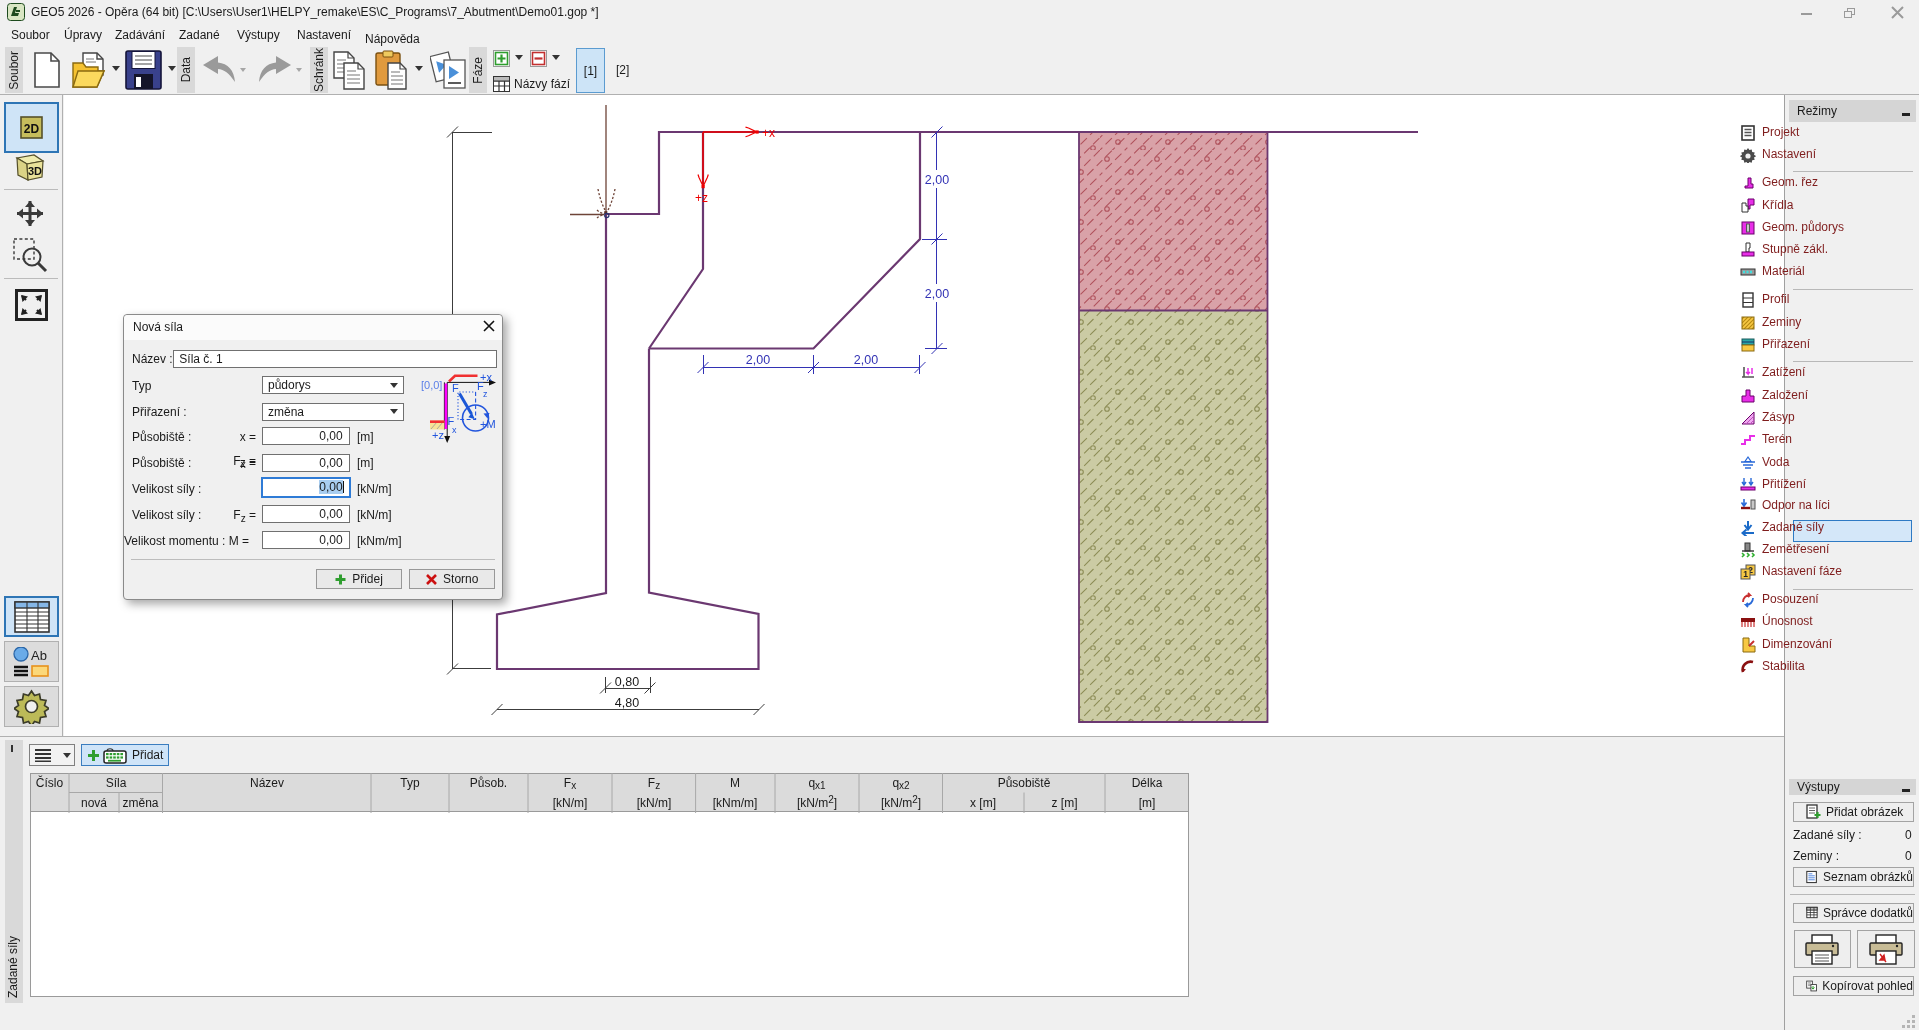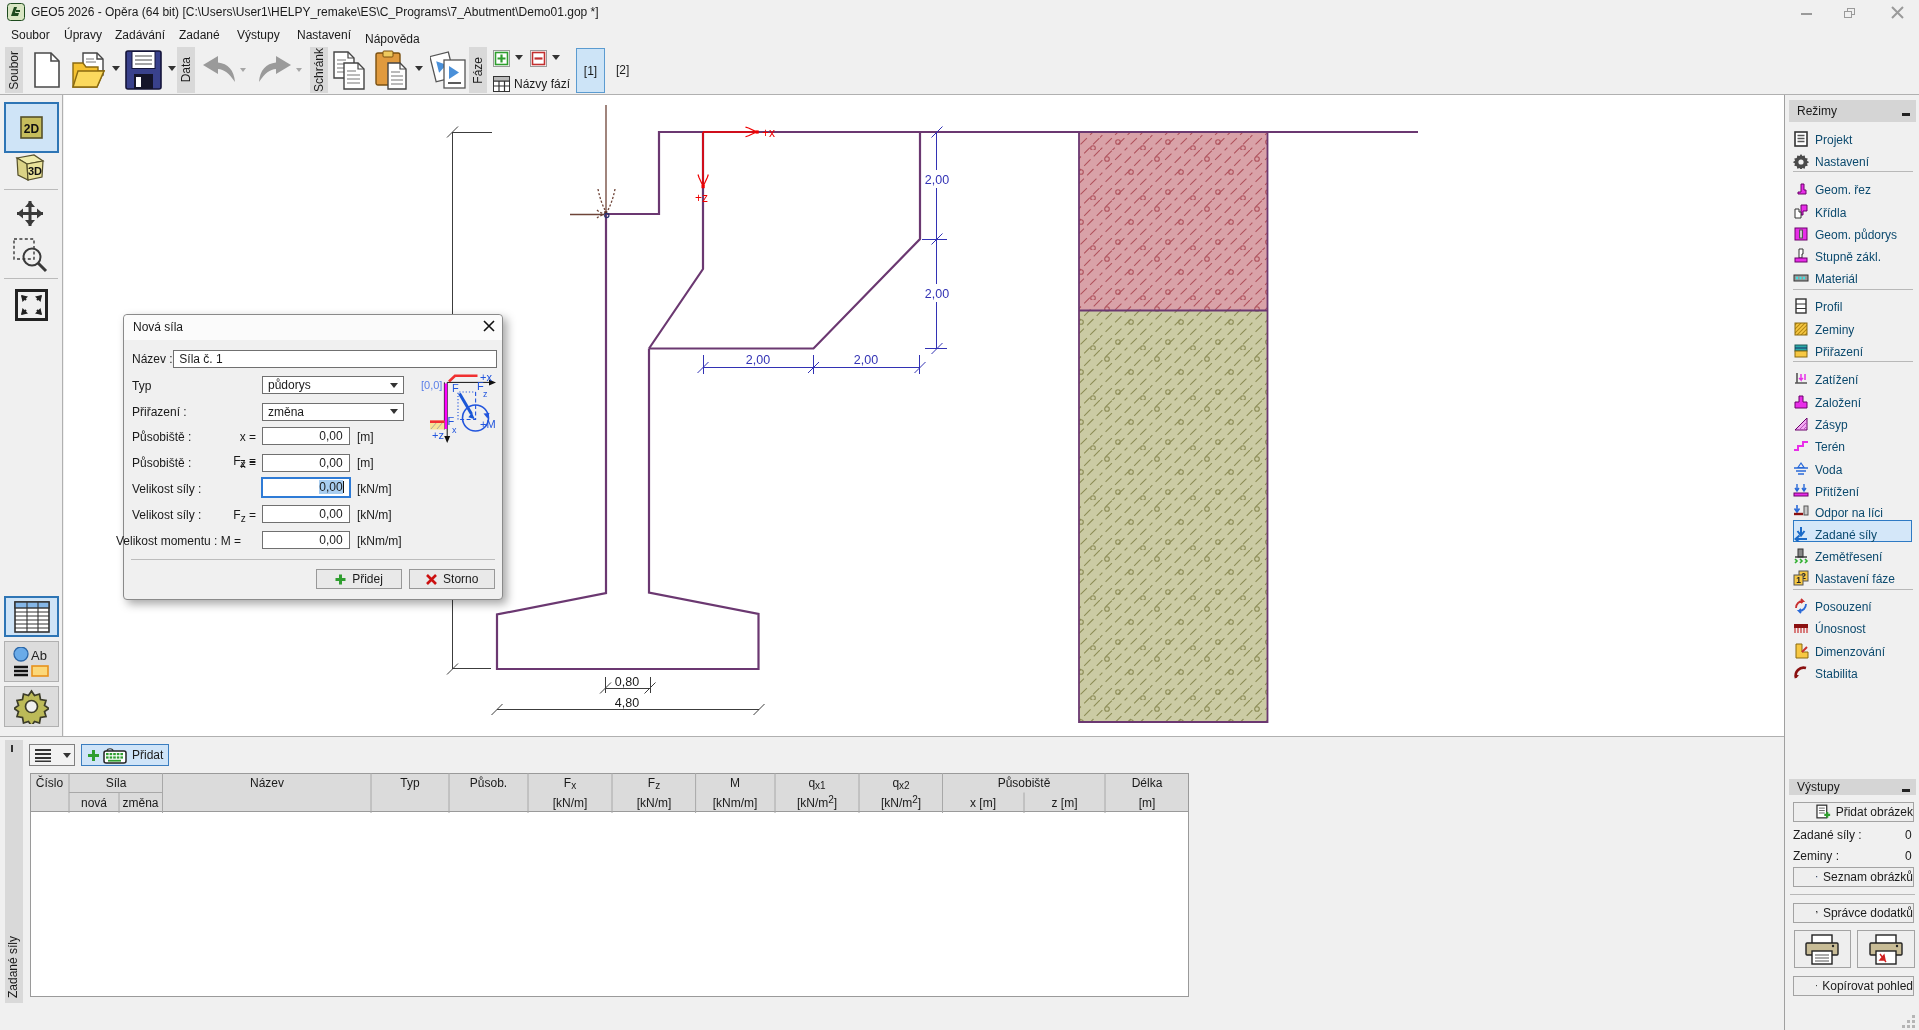--- a/index.html
+++ b/index.html
@@ -1,22 +1,22 @@
 <!DOCTYPE html>
 <html><head><meta charset="utf-8"><style>
 *{margin:0;padding:0;box-sizing:border-box}
 html,body{width:1919px;height:1030px;font-family:"Liberation Sans",sans-serif;background:#f0f0f0;overflow:hidden;position:relative}
 .a{position:absolute}
 .t{font-size:12px;color:#1a1a1a;white-space:nowrap}
 .vl{background:#d9d9d9;color:#1a1a1a;font-size:12px;display:flex;align-items:center;justify-content:center}
 .vl span{writing-mode:vertical-rl;transform:rotate(180deg)}
 .sep{background:#b8b8b8;height:1px}
-.pitem{position:absolute;left:1793px;width:120px;height:22px;display:flex;align-items:flex-end;gap:6px;font-size:12px;color:#0c4a6e;white-space:nowrap}
+.pitem{position:absolute;left:1740px;width:120px;height:22px;display:flex;align-items:flex-start;gap:6px;font-size:12px;color:#7f1d1d;white-space:nowrap}
 .pitem svg{flex:0 0 auto}
-.obtn{position:absolute;left:1793px;width:121px;height:20px;border:1px solid #a3a3a3;background:#eeeeee;display:flex;align-items:center;gap:5px;font-size:12px;color:#1a1a1a;padding-left:22px;white-space:nowrap}
+.obtn{position:absolute;left:1793px;width:121px;height:20px;border:1px solid #a3a3a3;background:#eeeeee;display:flex;align-items:center;gap:5px;font-size:12px;color:#1a1a1a;padding-left:12px;white-space:nowrap}
 </style></head>
 <body>
 
 <div class="a" style="left:0;top:0;width:1919px;height:24px;background:#f0f0f0"></div>
 <svg class="a" style="left:7px;top:3px" width="18" height="18" viewBox="0 0 18 18">
     <rect x="0.5" y="0.5" width="17" height="17" rx="3" fill="#d9e6c3" stroke="#1d4a1d"></rect>
     <path d="M4,13 L7,4 L10,4 L8,10 L12,10 L11,13 Z" fill="#1d4a1d"></path>
     <path d="M9,7 h4 v2 h-4 z" fill="#1d4a1d"></path>
   </svg>
 <div class="a t" style="left:31px;top:5px">GEO5 2026 - Opěra (64 bit) [C:\Users\User1\HELPY_remake\ES\C_Programs\7_Abutment\Demo01.gop *]</div>
@@ -533,21 +533,21 @@
 <div class="a" style="left:262px;top:453.6px;width:87.6px;height:18px;background:#fff;border:1px solid #707070;font-size:12px;color:#1a1a1a;text-align:right;line-height:16px;padding-right:6px">0,00</div>
 <div class="a t" style="left:357px;top:456px">[m]</div>
 <div class="a t" style="left:132px;top:481.5px">Velikost síly :</div>
 <div class="a t" style="left:226px;top:454px;width:30px;text-align:right">F<sub style="font-size:10px">x</sub> =</div>
 <div class="a" style="left:261px;top:477.4px;width:89.6px;height:21px;background:#fff;border:2px solid #2e7bd6;font-size:12px;color:#1a1a1a;text-align:right;line-height:17px;padding-right:5px"><span style="background:#a8cdf0">0,00</span><span style="display:inline-block;width:1px;height:12px;background:#111;vertical-align:-2px"></span></div>
 <div class="a t" style="left:357px;top:481.5px">[kN/m]</div>
 <div class="a t" style="left:132px;top:507.5px">Velikost síly :</div>
 <div class="a t" style="left:226px;top:507.5px;width:30px;text-align:right">F<sub style="font-size:10px">z</sub> =</div>
 <div class="a" style="left:262px;top:504.6px;width:87.6px;height:18px;background:#fff;border:1px solid #707070;font-size:12px;color:#1a1a1a;text-align:right;line-height:16px;padding-right:6px">0,00</div>
 <div class="a t" style="left:357px;top:507.5px">[kN/m]</div>
-<div class="a t" style="left:116px;top:533.5px">Velikost momentu : M =</div>
+<div class="a t" style="left:124px;top:533.5px">Velikost momentu : M =</div>
 <div class="a" style="left:262px;top:530.8px;width:87.6px;height:18px;background:#fff;border:1px solid #707070;font-size:12px;color:#1a1a1a;text-align:right;line-height:16px;padding-right:6px">0,00</div>
 <div class="a t" style="left:357px;top:533.5px">[kNm/m]</div>
 <div class="a" style="left:131px;top:558.5px;width:364px;height:1px;background:#bcbcbc"></div>
 <div class="a" style="left:316px;top:569px;width:86px;height:20px;background:#e9e9e9;border:1px solid #989898;display:flex;align-items:center;justify-content:center;gap:6px;font-size:12px;color:#1a1a1a"><svg width="11" height="11" viewBox="0 0 11 11">
       <path d="M5.5,0.5 v10 M0.5,5.5 h10" stroke="#2f9e2f" stroke-width="3"></path>
     </svg>Přidej</div>
 <div class="a" style="left:409.3px;top:569px;width:86px;height:20px;background:#e9e9e9;border:1px solid #989898;display:flex;align-items:center;justify-content:center;gap:6px;font-size:12px;color:#1a1a1a"><svg width="11" height="11" viewBox="0 0 11 11">
       <path d="M1,1 L10,10 M10,1 L1,10" stroke="#cc1111" stroke-width="2.6"></path>
     </svg>Storno</div>
 

